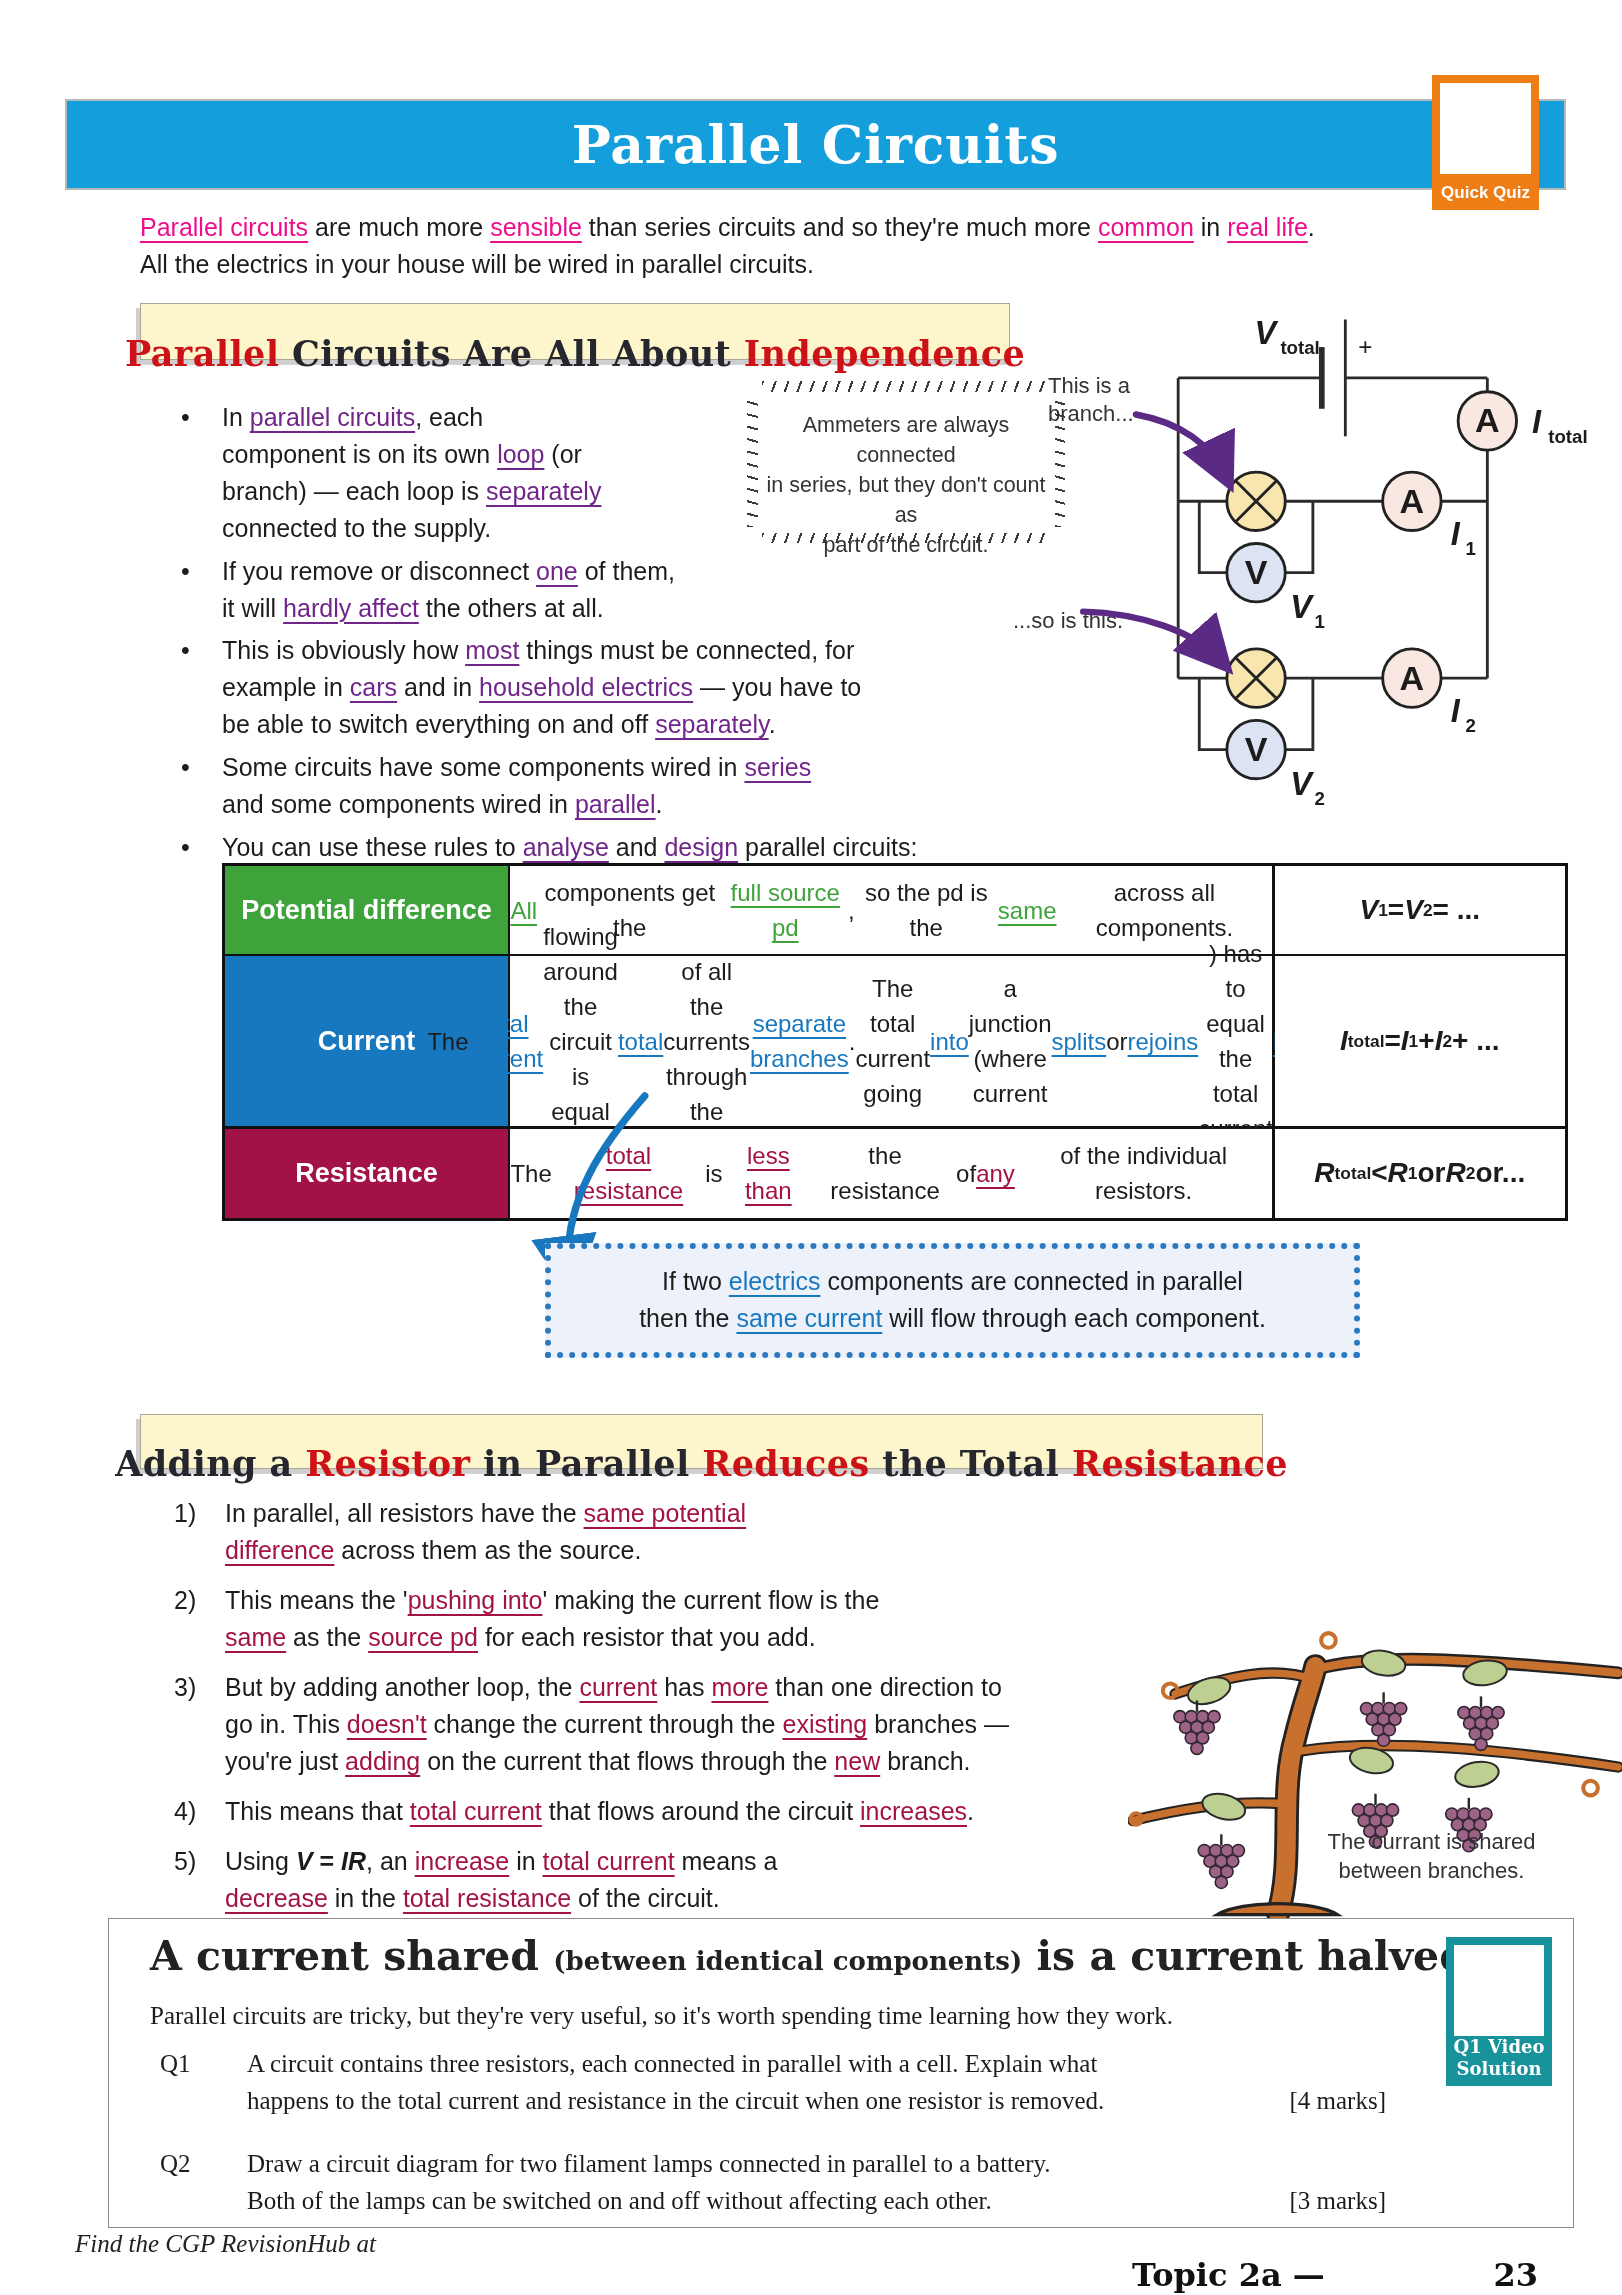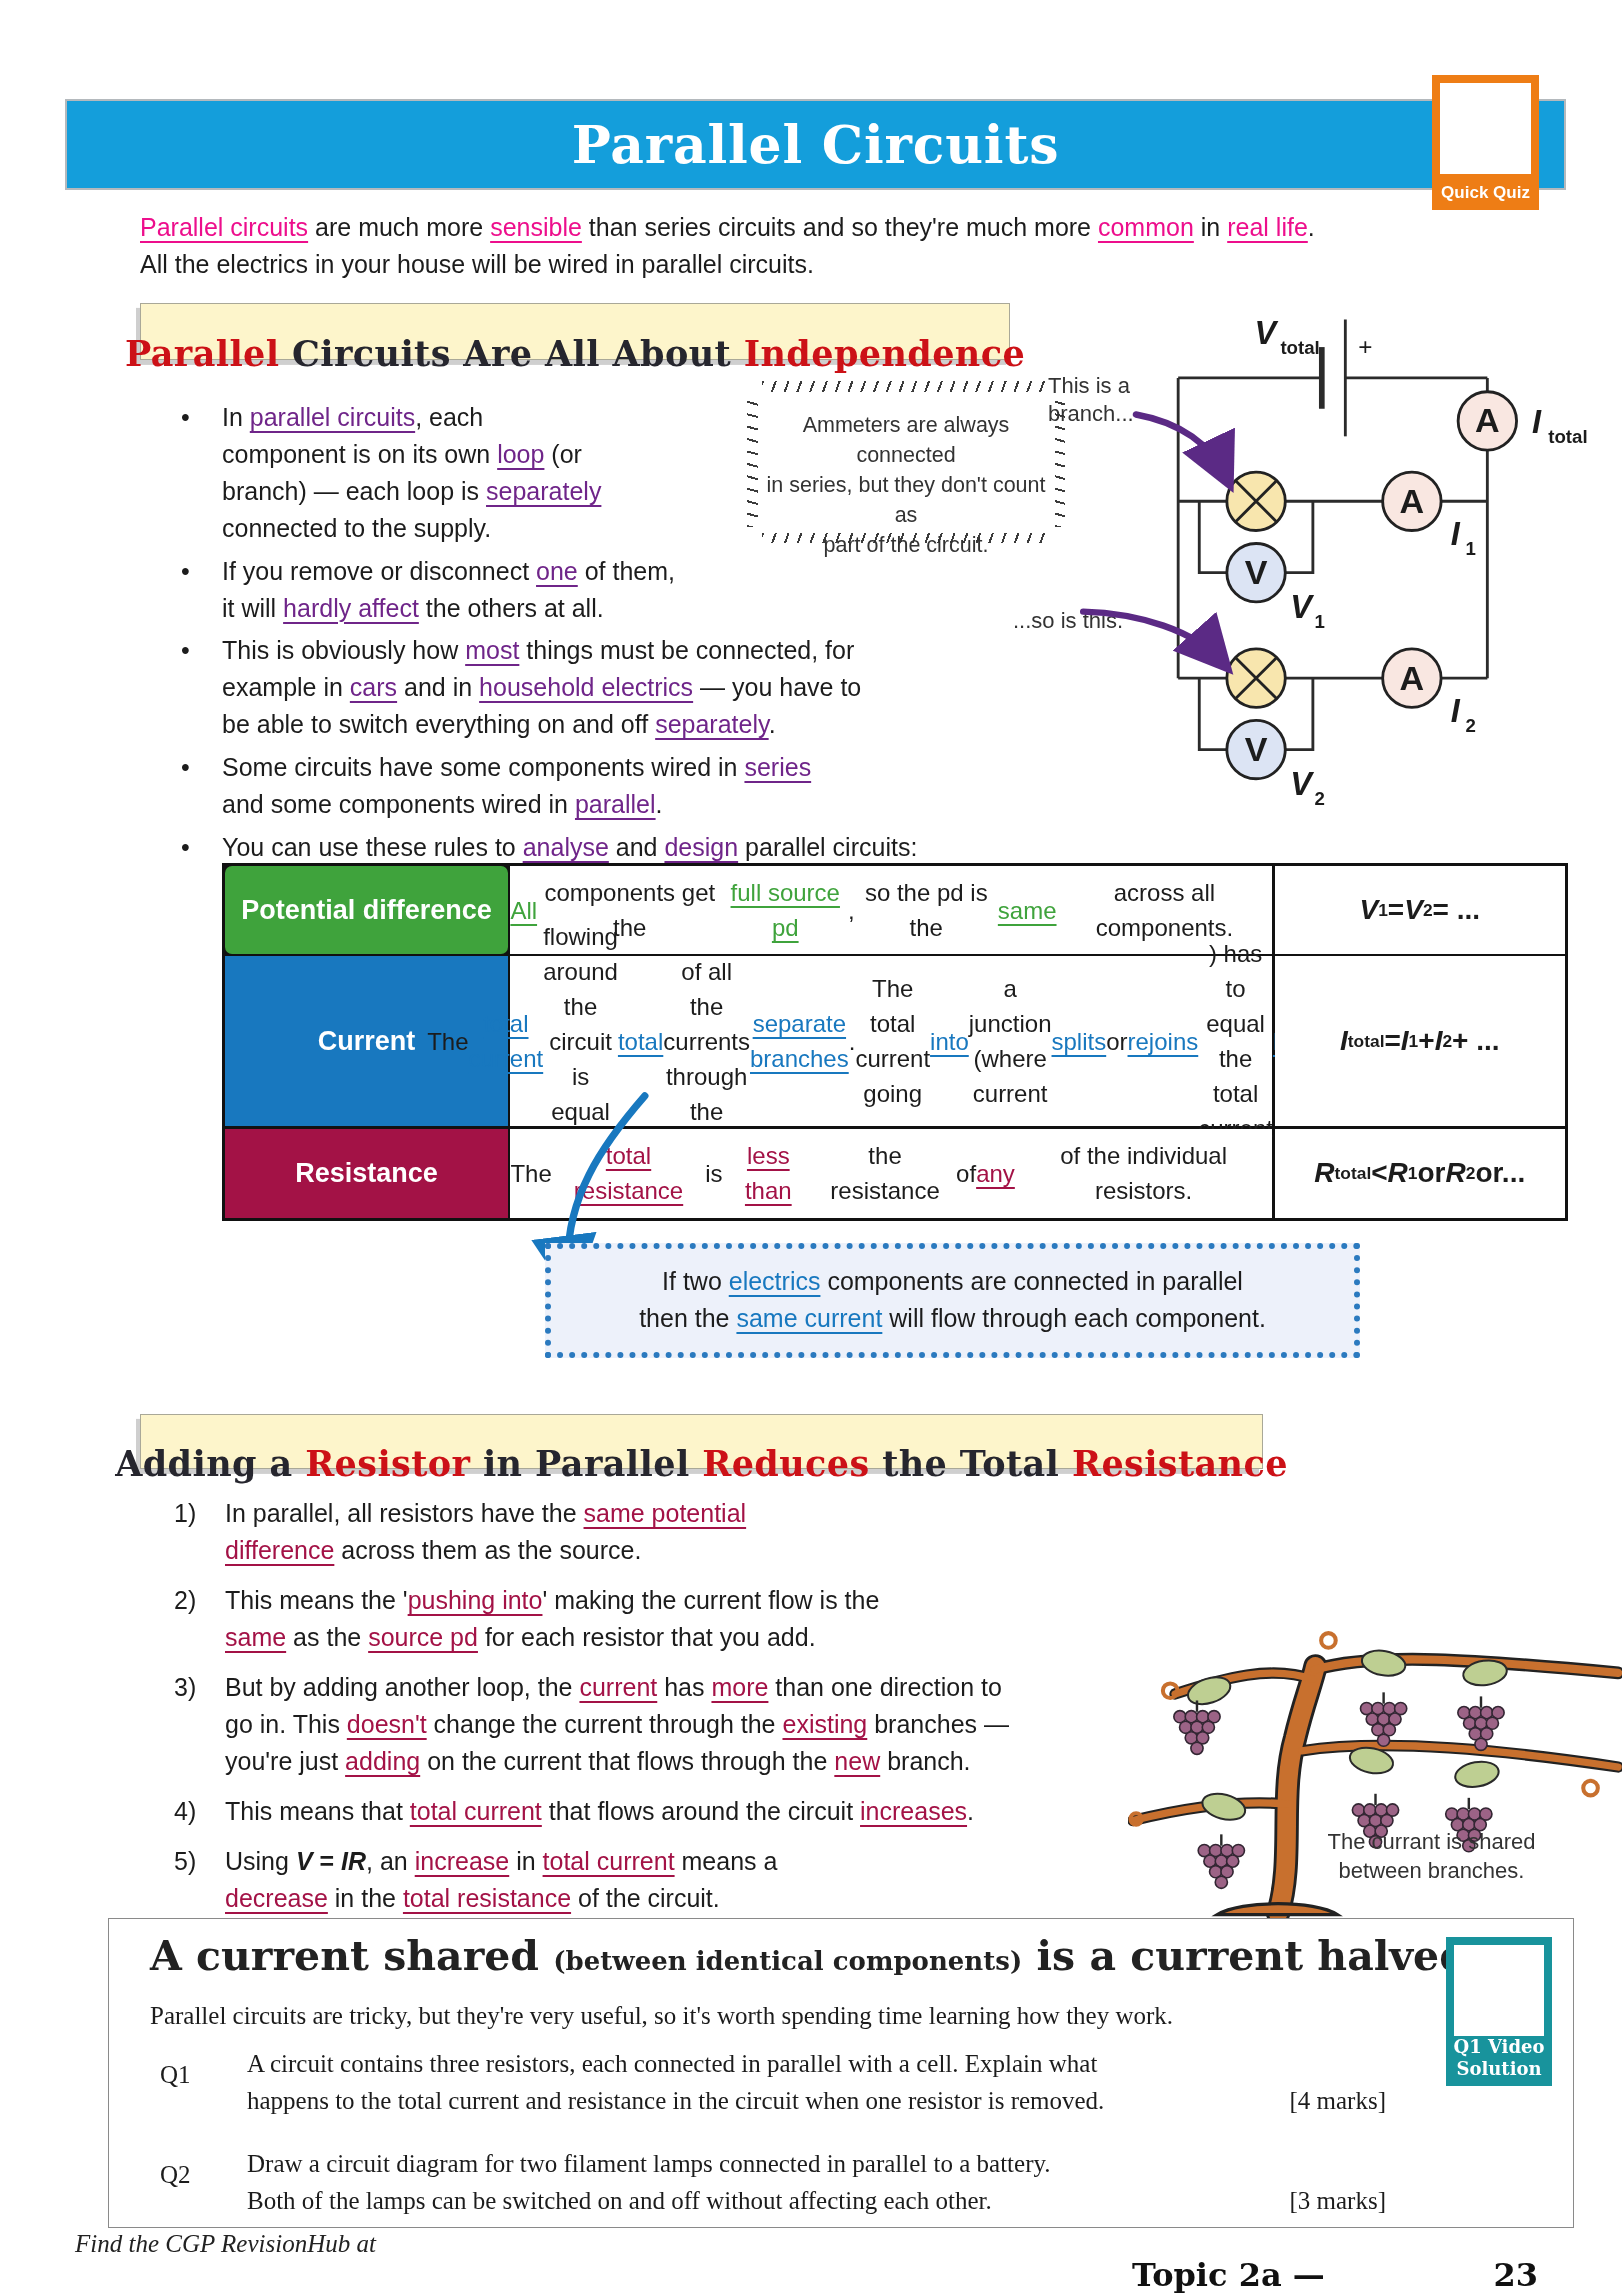--- a/index.html
+++ b/index.html
@@ -67,21 +67,21 @@
   .caption{position:absolute;left:1314px;top:1827px;width:235px;text-align:center;
            font-size:22px;line-height:29px;color:#333;}
   
   .quiz{position:absolute;left:108px;top:1918px;width:1466px;height:310px;border:1.6px solid #8a8a8a;
         font-family:"Liberation Serif",serif;}
   .quiz .qhead{position:absolute;left:41px;top:13px;font-family:"DejaVu Serif",serif;font-weight:bold;color:#222;}
   .quiz .qhead .sg-big{font-size:41px;}
   .quiz .qhead .sg-mid{font-size:26px;}
   .quiz .qpara{position:absolute;left:41px;top:83px;font-size:25px;}
   .quiz .qrow{position:absolute;left:51px;font-size:25px;line-height:37px;width:1379px;}
-  .quiz .qrow .qlab{position:absolute;left:0;top:11px;}
+  .quiz .qrow .qlab{position:absolute;left:0;top:0;}
   .quiz .qrow .qtxt{margin-left:87px;}
   .quiz .qrow .qmarks{position:absolute;right:153px;bottom:0;text-align:right;}
   .q1{top:126px;} .q2{top:226px;}
   .vbadge{position:absolute;left:1446px;top:1937px;width:106px;height:149px;background:var(--teal);z-index:6;cursor:pointer;}
   .vbadge .qr{position:absolute;left:8px;top:8px;width:90px;height:91px;background:#fff;}
   .vbadge .t{position:absolute;left:0;right:0;bottom:6.5px;text-align:center;color:#fff;
              font-family:"DejaVu Serif",serif;font-weight:bold;font-size:18px;line-height:22px;}
   
   .foot-l{position:absolute;left:75px;top:2230px;font-family:"Liberation Serif",serif;
           font-style:italic;font-size:25px;color:#222;}
@@ -207,21 +207,21 @@
       <text class="cirtxt" x="380" y="606" font-size="23" font-weight="bold">2</text>
     </g>
 
     <g stroke="#5b2a85" stroke-width="8" fill="none" stroke-linecap="round">
       <path d="M160,125 C215,135 252,162 270,200" marker-end="url(#ahp)"></path>
       <path d="M95,368 C165,370 232,392 264,428" marker-end="url(#ahp)"></path>
     </g>
   </svg>
 
   <div class="rules">
-    <div class="cell hd" style="background:var(--green);border-radius:7px;">Potential difference</div>
+    <div class="cell hd" style="background:var(--green);">Potential difference</div>
     <div class="cell bd">
         <span class="sg-gr">All</span>
         <span class="sg-n"> components get the </span>
         <span class="sg-gr">full source pd</span>
         <span class="sg-n">,</span>
         <br>
         <span class="sg-n">so the pd is the </span>
         <span class="sg-gr">same</span>
         <span class="sg-n"> across all components.</span>
       </div>

